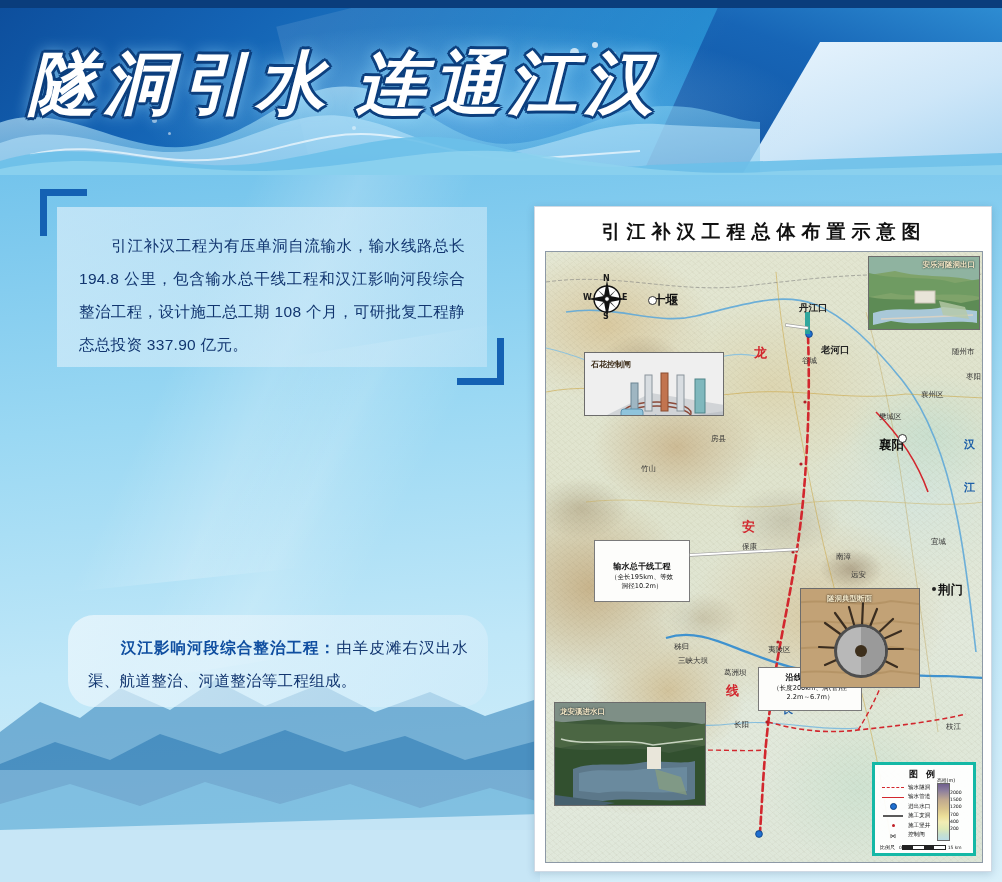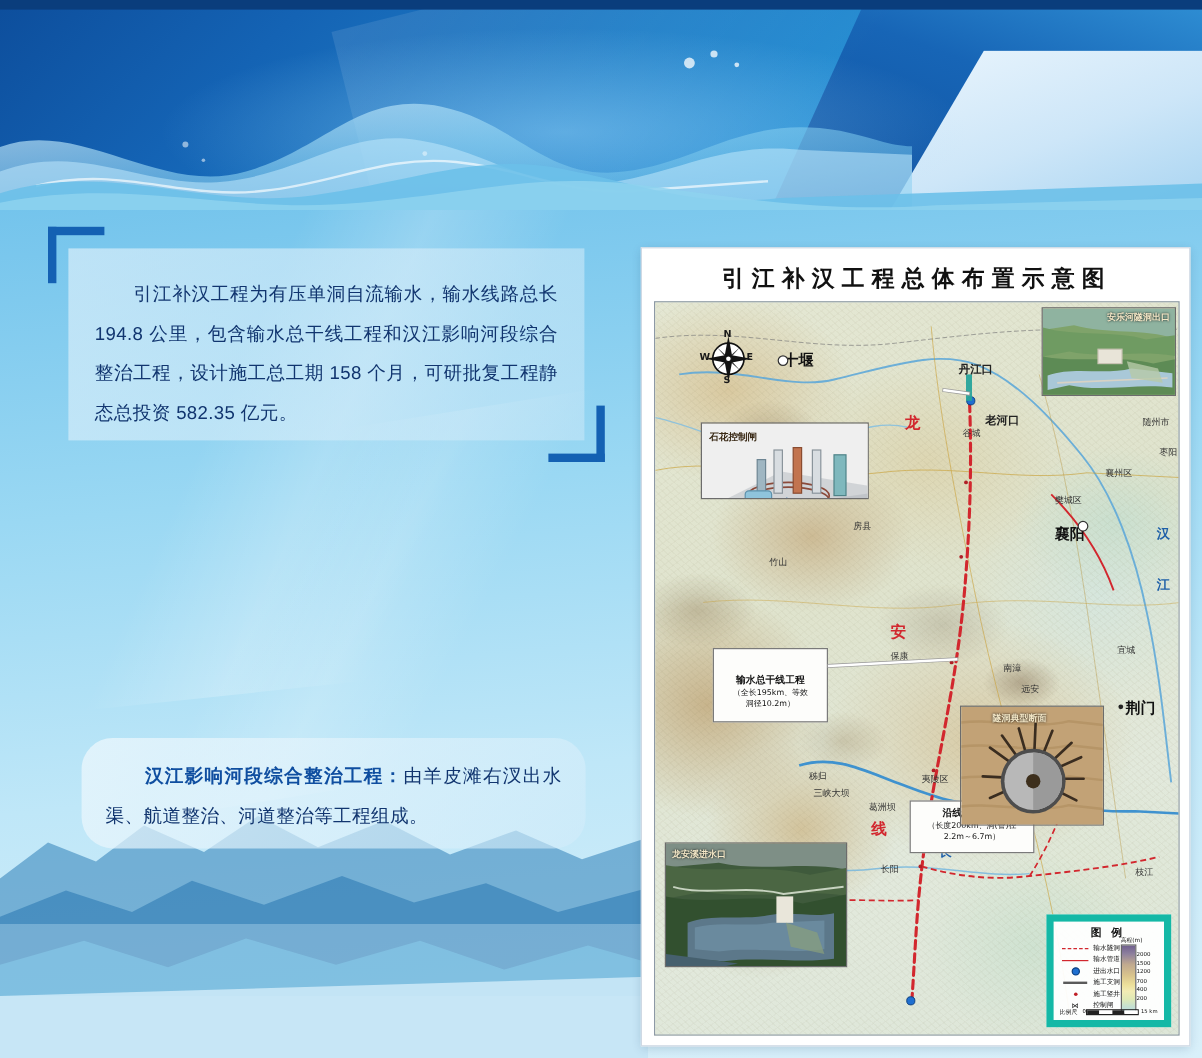--- a/index.html
+++ b/index.html
@@ -166,21 +166,21 @@
   .callout .big{font-size:8.2px;font-weight:700;display:block;}
   .callout .sml{font-size:6.6px;display:block;}
   .leader{position:absolute;background:#fff;height:1.6px;transform-origin:left center;box-shadow:0 0 0 .6px #9a9a9a;}
 
   .inset{position:absolute;border:1px solid #6c6c6c;box-sizing:border-box;overflow:hidden;}
   .inset-cap{position:absolute;font-size:7.5px;font-weight:700;color:#f5e9c8;text-shadow:0 0 2px #000;}
   .inset-cap.dark{color:#3a2a16;text-shadow:none;}
 
   .legend{
     position:absolute;right:6px;bottom:6px;width:104px;height:94px;
-    background:rgba(255,255,255,.94);border:6px solid #14b8a6;box-sizing:border-box;
+    background:rgba(255,255,255,.94);border:3px solid #14b8a6;box-sizing:border-box;
     font-family:"DejaVu Sans",sans-serif;
   }
   .legend-title{text-align:center;font-size:9px;font-weight:700;letter-spacing:8px;margin:3px 0 2px 4px;color:#111;}
   .lg-row{display:flex;align-items:center;height:9.5px;margin-left:6px;}
   .lg-sym{width:24px;display:flex;align-items:center;justify-content:center;}
   .lg-txt{font-size:5.6px;color:#111;margin-left:3px;}
   .sym-dash{width:22px;height:0;border-top:1.6px dashed #d2272e;}
   .sym-solid{width:22px;height:0;border-top:1.8px solid #d2272e;}
   .sym-bluedot{width:5px;height:5px;border-radius:50%;background:#1f6fd0;border:.6px solid #0c3f80;}
   .sym-gray{width:20px;height:0;border-top:2px solid #5a5a5a;}
@@ -254,36 +254,37 @@
         <path d="M30,100 C100,82 150,112 220,104 C280,98 320,74 380,80 C440,86 470,108 530,104 L640,96" stroke="#ffffff" stroke-width="2" fill="none" opacity=".65"></path>
       </svg>
     </div>
     <div class="bubble" style="left:570px;top:48px;width:9px;height:9px;"></div>
     <div class="bubble" style="left:592px;top:42px;width:6px;height:6px;"></div>
     <div class="bubble" style="left:612px;top:52px;width:4px;height:4px;"></div>
     <div class="bubble" style="left:152px;top:118px;width:5px;height:5px;opacity:.7;"></div>
     <div class="bubble" style="left:168px;top:132px;width:3px;height:3px;opacity:.7;"></div>
     <div class="bubble" style="left:352px;top:126px;width:4px;height:4px;opacity:.6;"></div>
 
+    <div class="title">隧洞引水  连通江汉</div>
 
     <div class="hdr-wave">
       <svg width="1002" height="60" viewBox="0 0 1002 60" preserveAspectRatio="none">
         <path d="M0,44 C90,16 170,58 260,46 C345,34 400,10 470,24 C540,38 580,56 650,48 L1002,36 L1002,60 L0,60 Z" fill="#6bc0e9" opacity=".9"></path>
         <path d="M0,52 C110,30 190,62 300,52 C400,43 450,26 540,38 C630,50 690,60 780,54 L1002,48 L1002,60 L0,60 Z" fill="#8ed2ef" opacity=".85"></path>
       </svg>
     </div>
   </div>
 
   <div class="leftcol">
 
     <div class="bracket tl"></div>
     <div class="bracket br"></div>
 
     <div class="panel panel-1">
-      <p class="body-text"><span class="indent"></span><span>引江补汉工程为有压单洞自流输水，输水线路总长 194.8 公里，包含输水总干线工程和汉江影响河段综合整治工程，设计施工总工期 158 个月，可研批复工程静态总投资 582.35 亿元。</span></p>
+      <p class="body-text"><span class="indent"></span><span>引江补汉工程为有压单洞自流输水，输水线路总长 194.8 公里，包含输水总干线工程和汉江影响河段综合整治工程，设计施工总工期 108 个月，可研批复工程静态总投资 337.90 亿元。</span></p>
     </div>
 
 
     <div class="panel panel-3">
       <p class="body-text"><span class="indent"></span><span class="lead">汉江影响河段综合整治工程：</span><span>由羊皮滩右汊出水渠、航道整治、河道整治等工程组成。</span></p>
     </div>
   </div>
 
   <div class="mapcard">
     <div class="map-title">引江补汉工程总体布置示意图</div>

